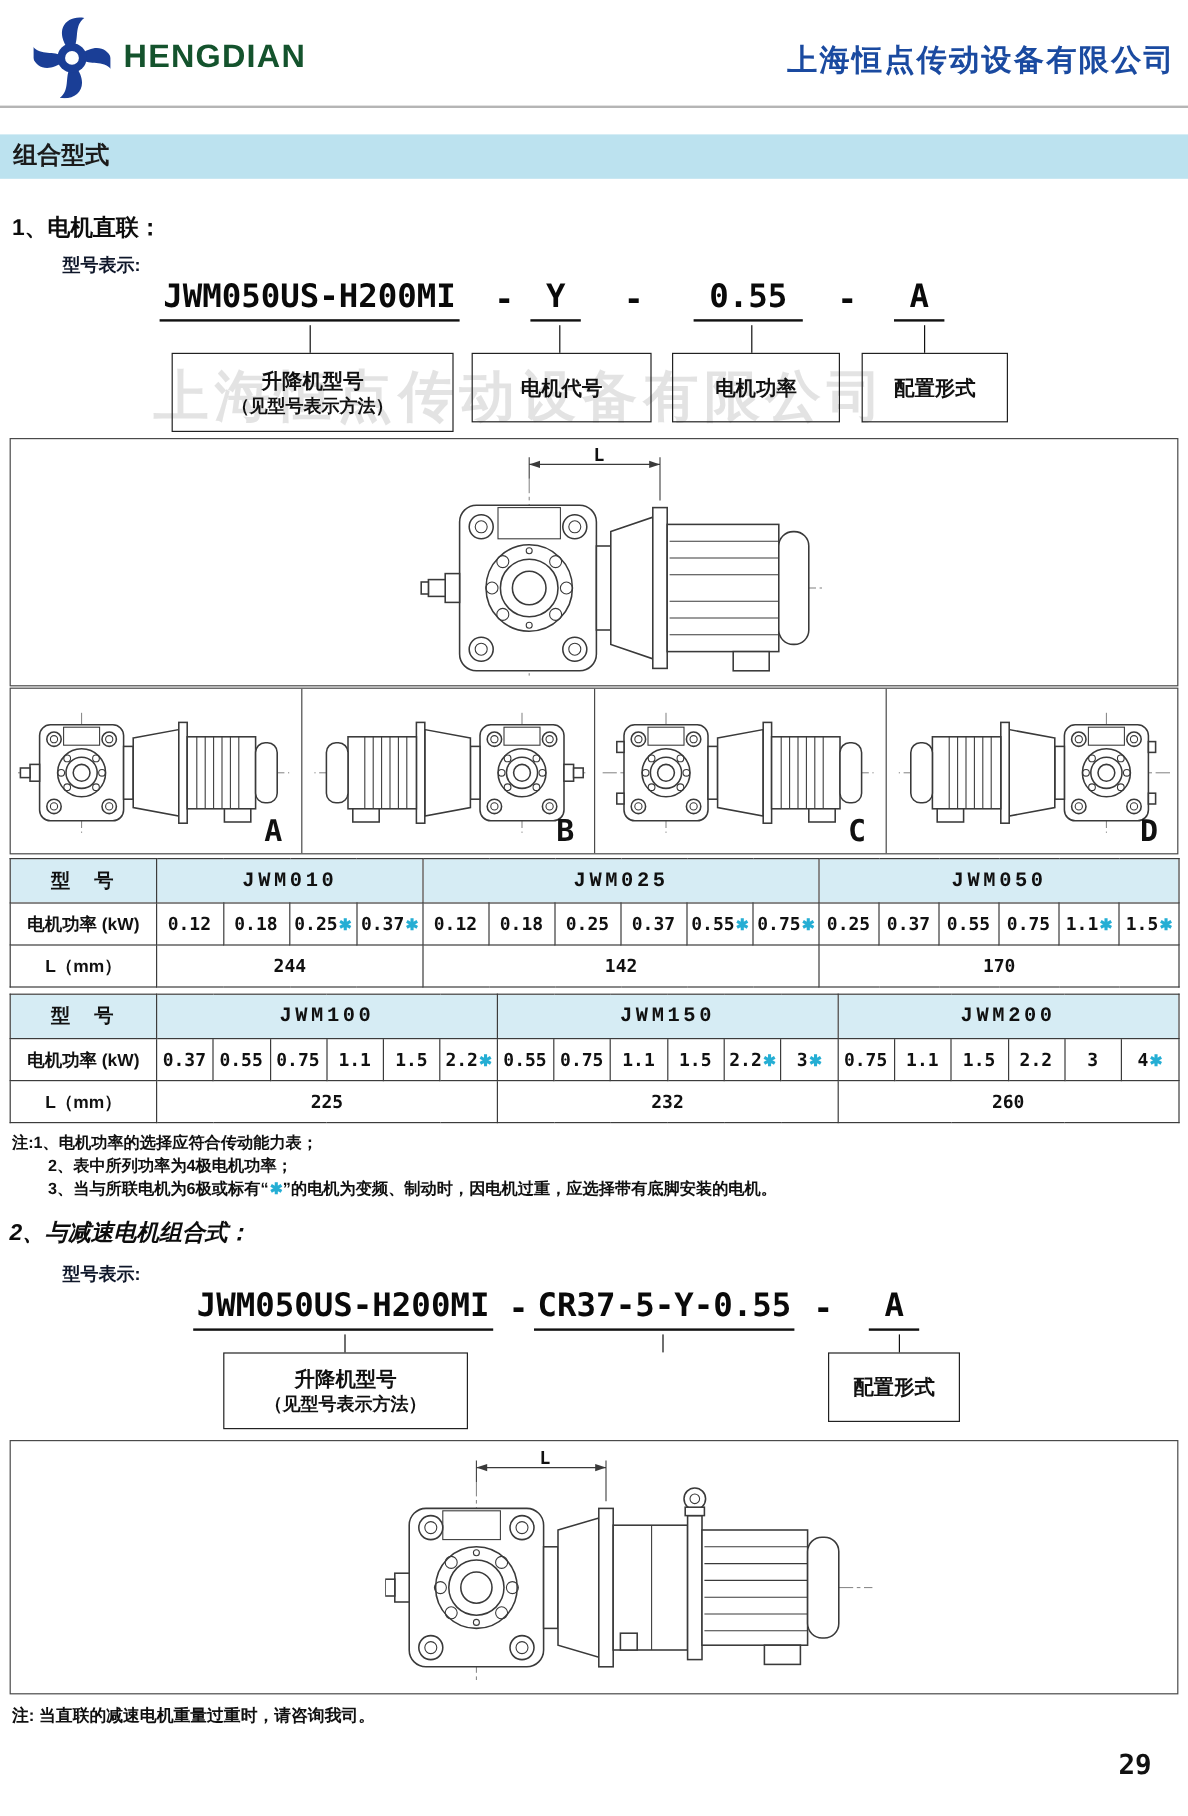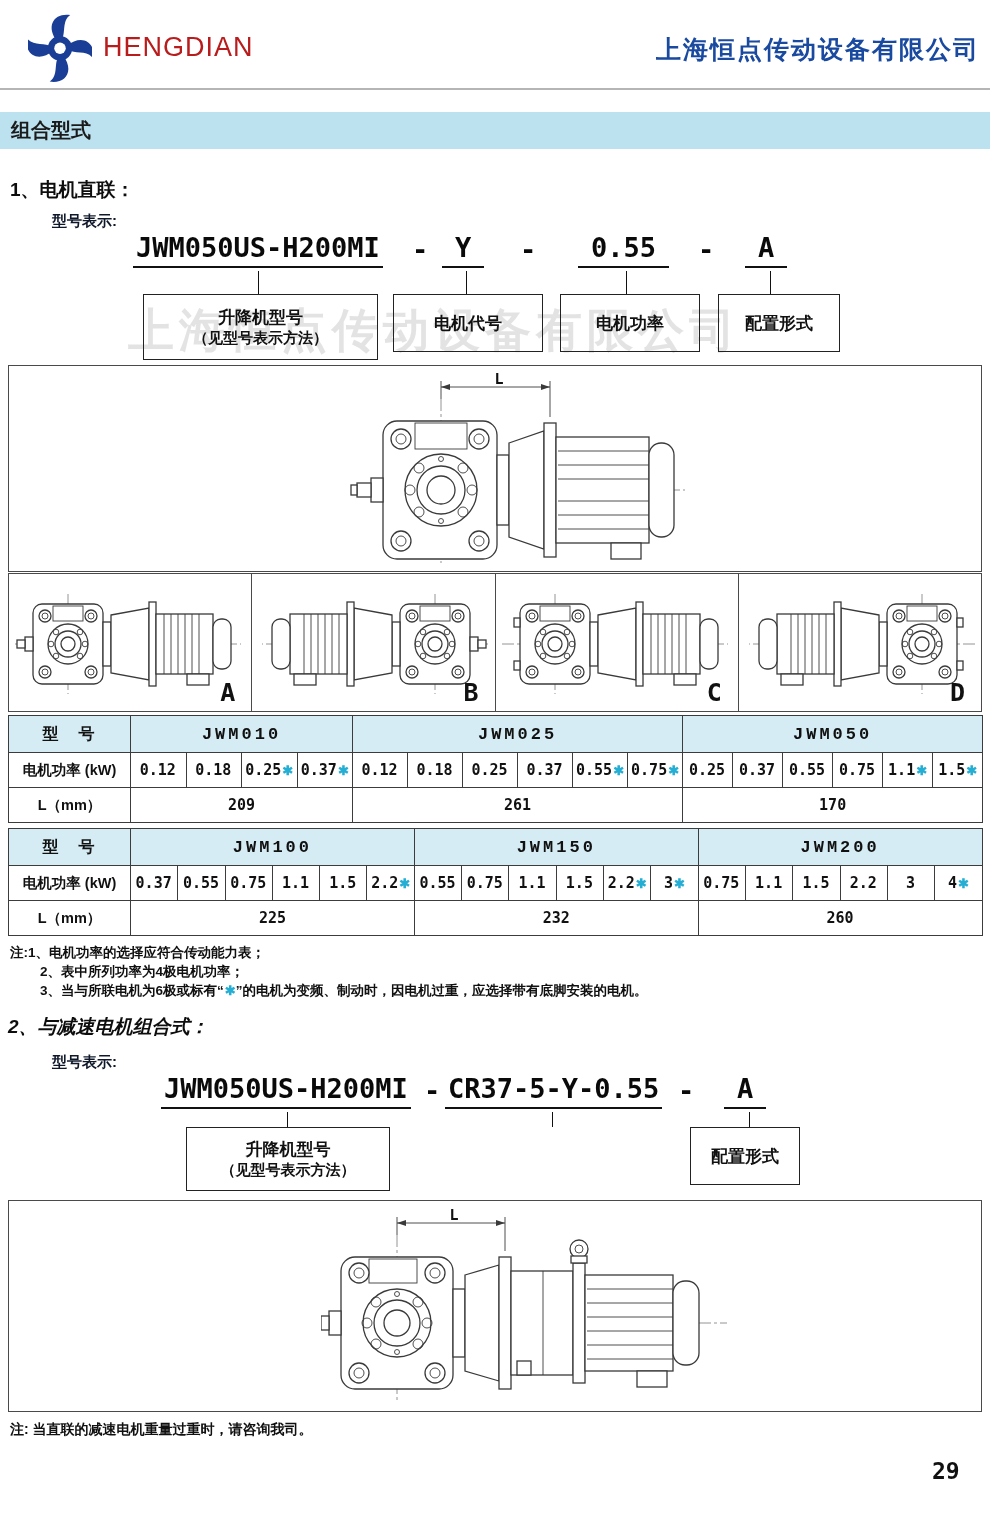--- a/index.html
+++ b/index.html
@@ -1,20 +1,20 @@
 <!DOCTYPE html>
 <html><head>
 <meta charset="utf-8">
 <style>
   html,body{margin:0;padding:0;background:#ffffff;}
   #page{position:relative;width:990px;height:1513px;background:#fff;overflow:hidden;
         font-family:"Liberation Sans",sans-serif;color:#111;}
   .abs{position:absolute;}
   
-  .brand{font-size:27px;font-weight:normal;color:#b91c1c;letter-spacing:1px;}
+  .brand{font-size:27px;font-weight:bold;color:#14532d;letter-spacing:1px;}
   .company{font-size:25px;font-weight:bold;color:#1a4aa0;letter-spacing:2px;}
   .hrule{height:2px;background:#b5b5b5;}
   
   .banner{background:#bce2ef;height:37px;line-height:37px;font-size:20px;
           font-weight:bold;padding-left:11px;color:#1b1b1b;}
   .sec-title{font-size:19px;font-weight:bold;color:#0d0d0d;}
   .cap{font-size:15px;font-weight:bold;color:#0f172a;}
   
   .mpart{font-family:"DejaVu Sans Mono",monospace;font-size:27px;font-weight:bold;
          color:#0a0a0a;border-bottom:2px solid #111;padding:0 3px 3px 3px;letter-spacing:0px;}
@@ -286,22 +286,22 @@
       <td><span class="num">0.75</span><span class="st">✱</span></td>
       <td><span class="num">0.25</span><span class="st"></span></td>
       <td><span class="num">0.37</span><span class="st"></span></td>
       <td><span class="num">0.55</span><span class="st"></span></td>
       <td><span class="num">0.75</span><span class="st"></span></td>
       <td><span class="num">1.1</span><span class="st">✱</span></td>
       <td><span class="num">1.5</span><span class="st">✱</span></td>
     </tr>
     <tr class="lrow">
       <td class="rowlab">L（mm）</td>
-      <td class="num" colspan="4">209</td>
-      <td class="num" colspan="6">261</td>
+      <td class="num" colspan="4">244</td>
+      <td class="num" colspan="6">142</td>
       <td class="num" colspan="6">170</td>
     </tr>
   </tbody>
     </table>
 
   <table class="spec abs" style="left:8px;top:828px;width:972px;">
     <colgroup>
       <col style="width:122px">
       <col style="width:47.3px">
         <col style="width:47.3px">

